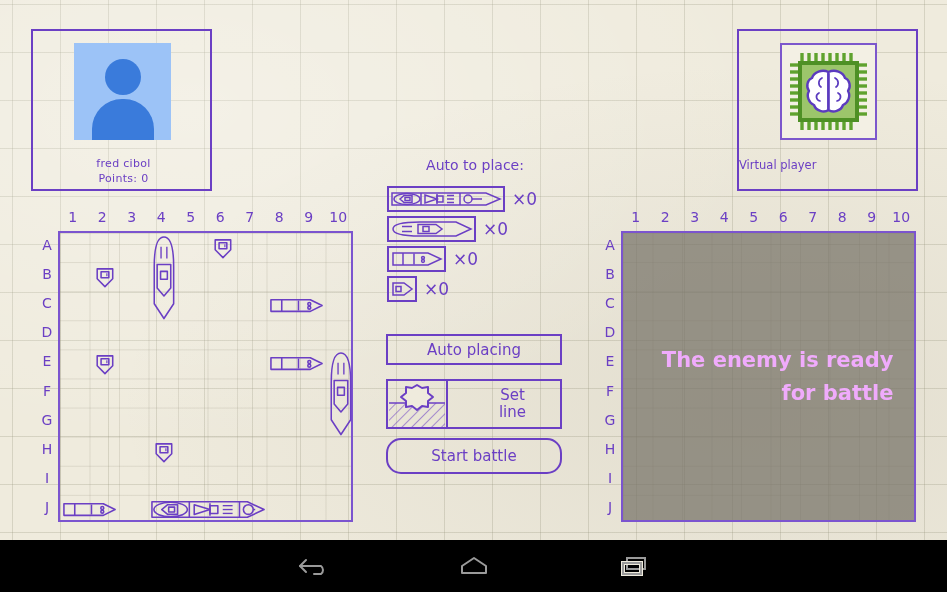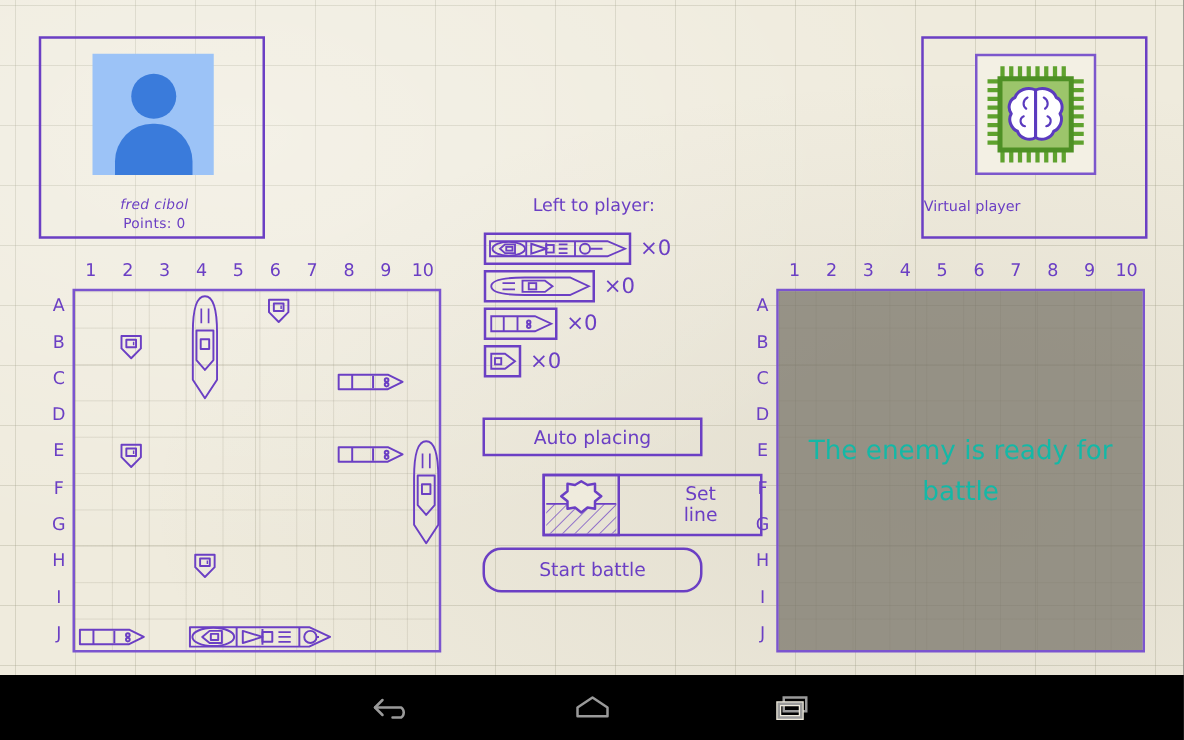--- a/index.html
+++ b/index.html
@@ -72,21 +72,21 @@
     background: #3A7BDB;
   }
   #player-name, #player-points {
     position: absolute;
     left: 0; width: 181px;
     text-align: center;
     color: #6B3FC4;
     font-size: 11px;
     letter-spacing: 0.3px;
   }
-  #player-name { top: 126px; font-style: italic; }
+  #player-name { top: 126px; }
   #player-points { top: 141px; }
 
   
   #instructions {
     position: absolute;
     left: 241px; top: 29px;
     width: 468px; height: 116px;
     border: 2px solid #6B3FC4;
     padding: 10px 12px 0 12px;
   }
@@ -172,21 +172,20 @@
     justify-content: center;
     cursor: pointer;
   }
   #btn-auto-placing { top: 334px; height: 31px; }
   #btn-set-mine {
     top: 379px; height: 50px;
     justify-content: flex-end;
     padding-right: 34px;
     line-height: 17px;
     text-align: center;
-    margin-left: 48px;
   }
   #btn-set-mine .mine-icon {
     position: absolute;
     left: -2px; top: -2px;
     width: 62px; height: 50px;
     border: 2px solid #6B3FC4;
   }
   #btn-start-battle { top: 438px; height: 36px; border-radius: 15px; }
   #btn-stop-game { top: 484px; height: 36px; }
 
@@ -242,25 +241,26 @@
 
   #enemy-overlay {
     position: absolute;
     left: 0; top: 0; right: 0; bottom: 0;
     background: rgba(118,114,102,0.72);
     display: flex;
     align-items: center;
     justify-content: center;
   }
   #enemy-overlay-text {
-    color: #14b8a6;
+    color: #f0abfc;
     font-size: 21px;
     line-height: 33px;
-    text-align: center;
+    text-align: right;
     width: 250px;
+    font-weight: bold;
   }
 
   
   .ship-sprite {
     position: absolute;
     pointer-events: none;
   }
 
   
   #navbar {
@@ -345,21 +345,21 @@
           <path d="M40 33 C36 35 36 40 39 42"></path>
           <path d="M37 48 C33 50 34 55 38 56"></path>
           <path d="M53 33 C57 35 57 40 54 42"></path>
           <path d="M56 48 C60 50 59 55 55 56"></path>
         </g>
       </svg>
     </div>
     <div id="enemy-name">Virtual player</div>
   </div>
 
-  <div id="left-to-place-title">Left to player:</div>
+  <div id="left-to-place-title">Auto to place:</div>
 
   <div class="ship-row" id="ship-row-4">
     <div class="ship-slot">
       <svg width="112" height="20" viewBox="0 0 112 20">
         <g fill="none" stroke="#6B3FC4" stroke-width="1.5">
           <path d="M2 10 L2 4 L96 4 L110 10 L96 16 L2 16 Z"></path>
           <ellipse cx="17" cy="10" rx="13" ry="5.5"></ellipse>
           <path d="M10 10 L14 6.5 L22 6.5 L22 13.5 L14 13.5 Z"></path>
           <rect x="15" y="8.5" width="5" height="3"></rect>
           <line x1="31" y1="4" x2="31" y2="16"></line>

